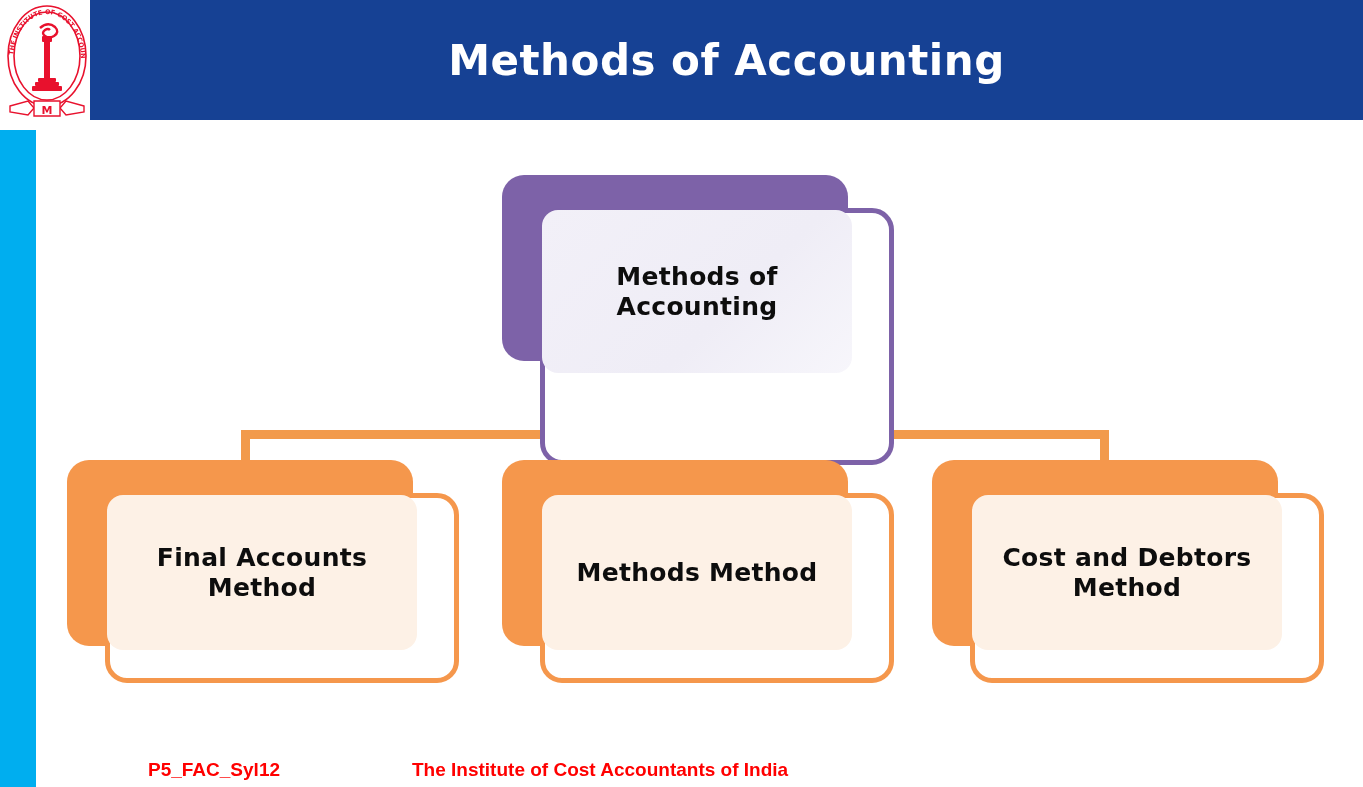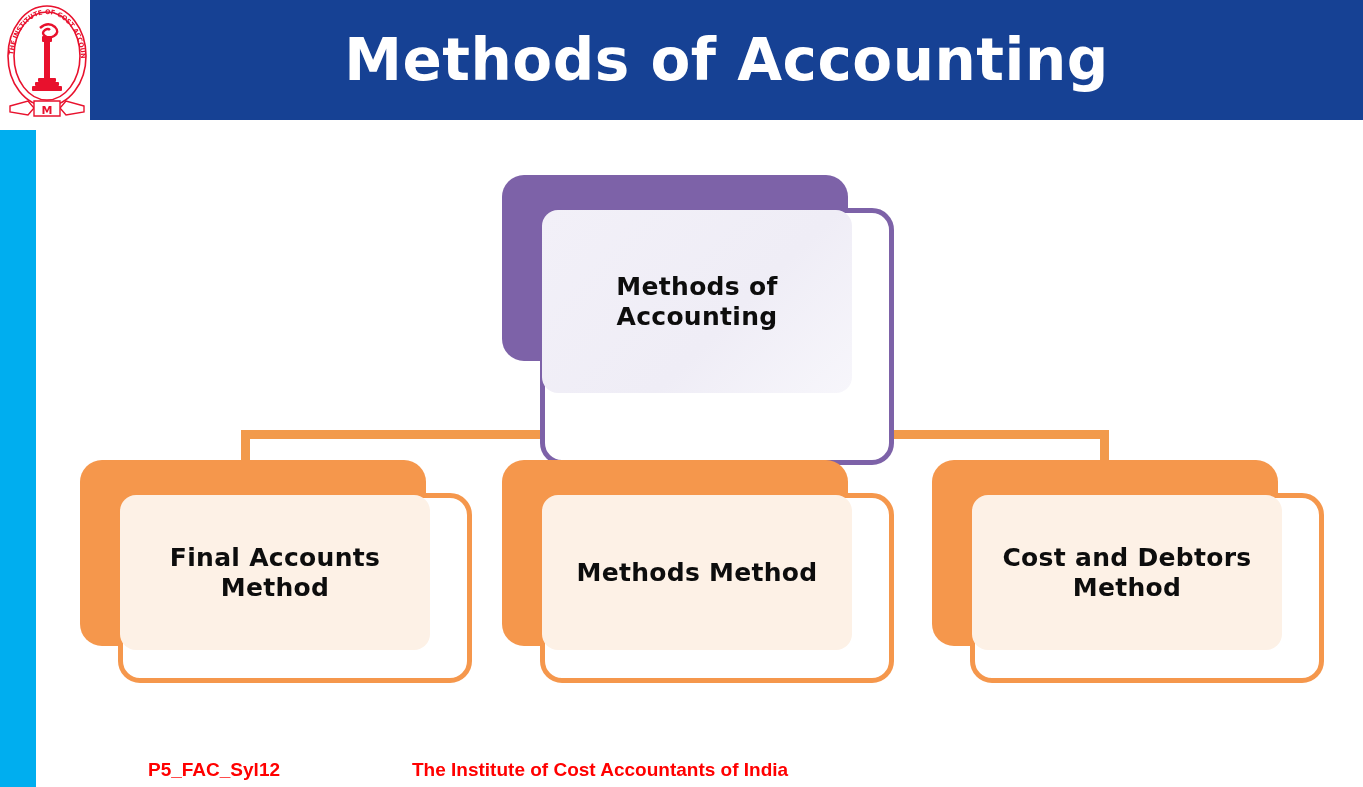--- a/index.html
+++ b/index.html
@@ -30,21 +30,21 @@
   .slide-title {
     position: absolute;
     left: 90px;
     top: 0;
     width: 1273px;
     height: 120px;
     display: flex;
     align-items: center;
     justify-content: center;
     color: #ffffff;
-    font-size: 58px;
+    font-size: 42px;
     font-weight: bold;
     letter-spacing: 0.5px;
     font-family: "DejaVu Sans", sans-serif;
     white-space: nowrap;
     border-radius: 6px;
   }
 
   
   .logo {
     position: absolute;
@@ -123,32 +123,32 @@
     font-weight: bold;
     color: #0d0d0d;
     line-height: 1.18;
     letter-spacing: 0.3px;
   }
 
   
   #node-root { left: 502px; top: 55px; width: 392px; height: 290px; }
   #node-root .shadow-box  { width: 346px; height: 186px; background: #7D62A8; }
   #node-root .outline-box { left: 38px; top: 33px; width: 354px; height: 257px; border: 5px solid #7D62A8; }
-  #node-root .inner-box   { left: 40px; top: 35px; width: 310px; height: 183px;
+  #node-root .inner-box   { left: 40px; top: 35px; width: 310px; height: 163px;
                             background: linear-gradient(135deg,#F2F0F8 0%, #EFEDF6 60%, #F7F6FB 100%); }
   #node-root .node-label  { font-size: 25px; }
 
   
   .node-child { top: 340px; width: 392px; height: 223px; }
   .node-child .shadow-box  { width: 346px; height: 186px; background: #F5974C; }
   .node-child .outline-box { left: 38px; top: 33px; width: 354px; height: 190px; border: 5px solid #F5974C; }
   .node-child .inner-box   { left: 40px; top: 35px; width: 310px; height: 155px; background: #FDF1E6; }
   .node-child .node-label  { font-size: 25px; }
 
-  #node-final  { left: 80px; }
+  #node-final  { left: 67px; }
   #node-debtor { left: 502px; }
   #node-stock  { left: 932px; }
 
   
   .footer {
     position: absolute;
     left: 0;
     top: 759px;
     width: 1363px;
     height: 34px;

